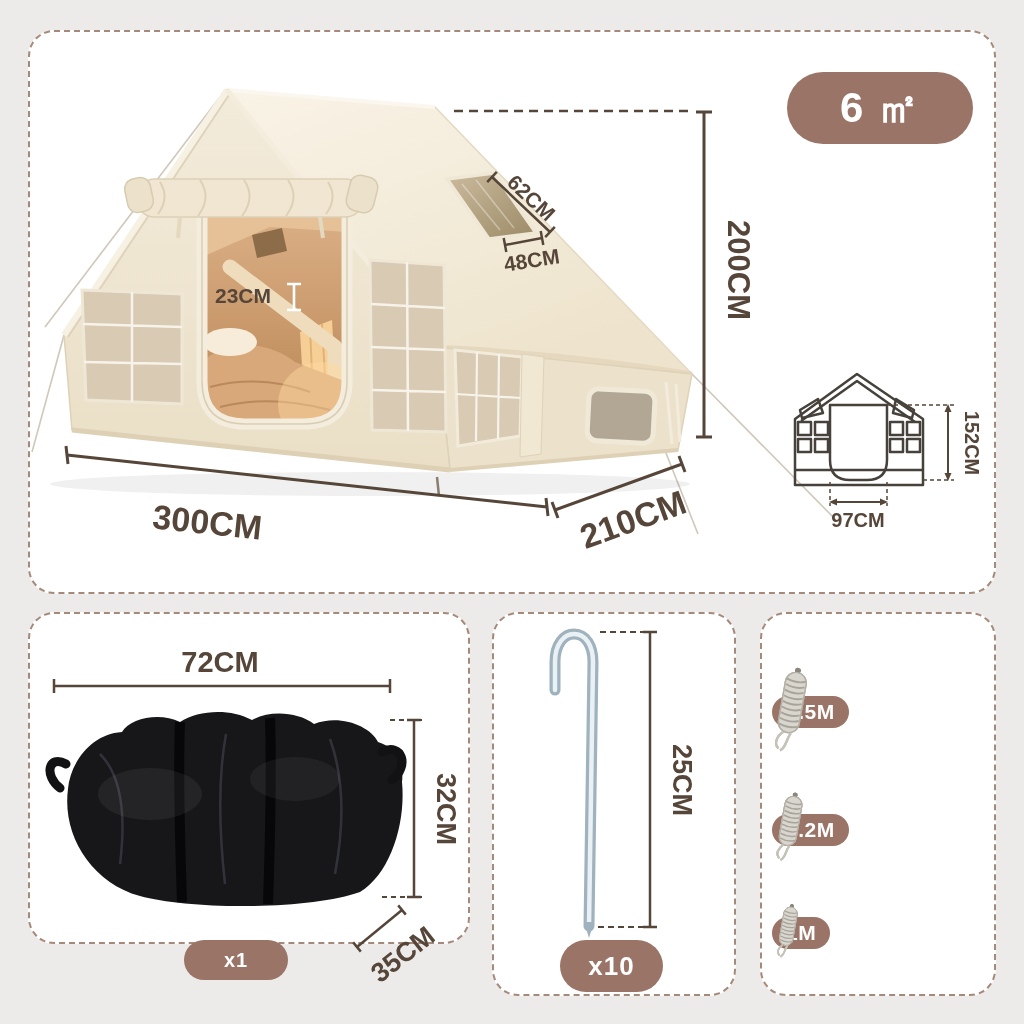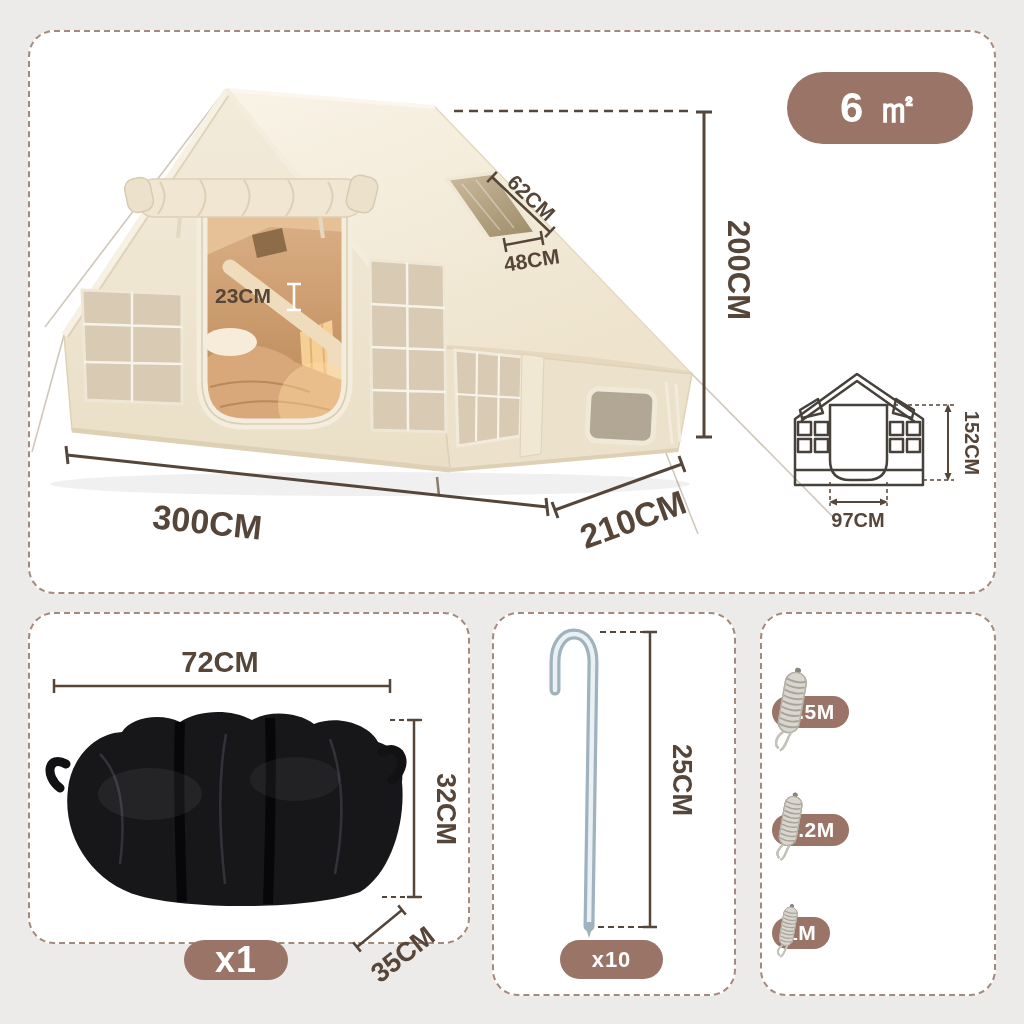--- a/index.html
+++ b/index.html
@@ -17,22 +17,22 @@
   #panel-bag{left:28px;top:612px;width:442px;height:332px;}
   #panel-stake{left:492px;top:612px;width:244px;height:384px;}
   #panel-rope{left:760px;top:612px;width:236px;height:384px;}
   .panel svg{position:absolute;left:0;top:0;}
   .pill{
     position:absolute;background:var(--accent,#9a7467);color:#fff;
     display:flex;align-items:center;justify-content:center;
     font-weight:bold;border-radius:999px;letter-spacing:1px;
   }
   #area-badge{left:757px;top:40px;width:186px;height:72px;font-size:42px;}
-  #bag-qty{left:154px;top:326px;width:104px;height:40px;font-size:36px;}
-  #stake-qty{left:66px;top:326px;width:103px;height:39px;font-size:22px;}
+  #bag-qty{left:154px;top:326px;width:104px;height:40px;font-size:20px;}
+  #stake-qty{left:66px;top:326px;width:103px;height:52px;font-size:26px;}
   .rope-row{position:absolute;left:10px;right:4px;display:flex;align-items:center;}
   .rope-badge{
     background:var(--accent,#9a7467);color:#fff;font-weight:bold;font-size:21px;
     border-radius:999px;padding:4px 14px;margin-right:8px;flex:0 0 auto;letter-spacing:.5px;
   }
   .rope-set{display:flex;align-items:flex-end;gap:2px;}
   text{fill:var(--dimension,#564639);font-family:"Liberation Sans",sans-serif;font-weight:bold;}
   .dimline{stroke:var(--dimension,#564639);fill:none;}
   .diag{stroke:var(--diagram_line,#46413a);fill:none;stroke-width:2.5;stroke-linejoin:round;}
 </style>

